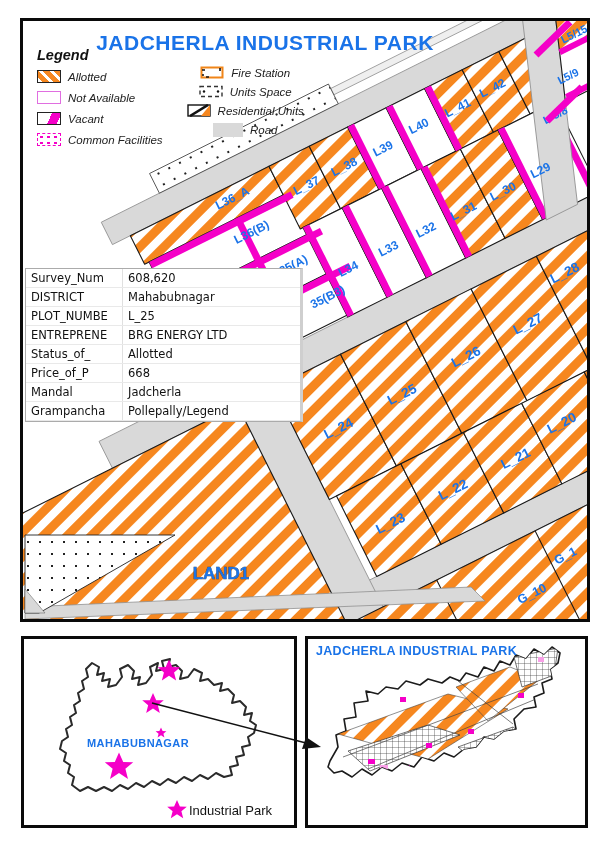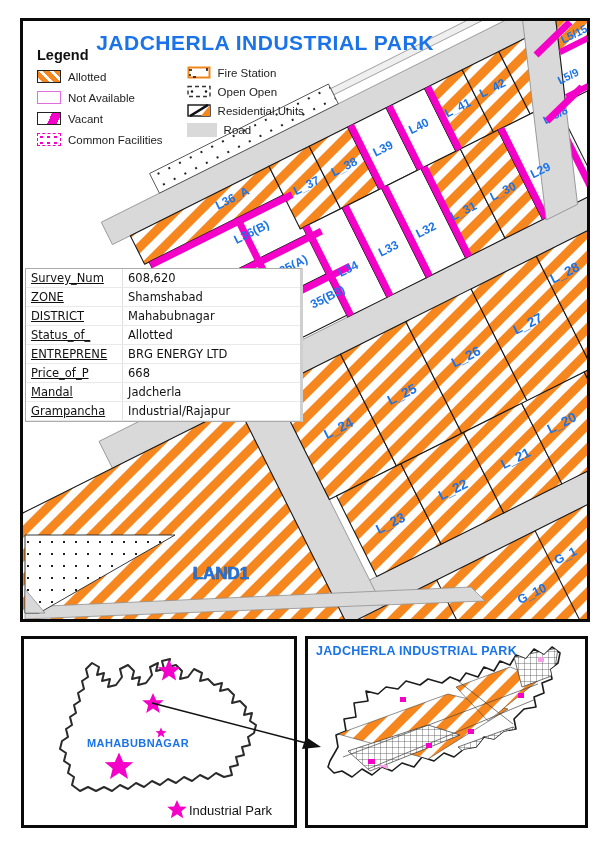--- a/index.html
+++ b/index.html
@@ -7,44 +7,44 @@
   .page{position:relative;width:607px;height:866px;background:#fff;}
 
   
   .main-panel{position:absolute;left:20px;top:18px;width:564px;height:598px;
               border:3px solid #0a0a0a;background:#fff;}
   .map-svg{position:absolute;left:0;top:0;width:564px;height:598px;}
   .map-title{position:absolute;left:0;right:80px;top:10px;text-align:center;
              font-size:21px;font-weight:bold;letter-spacing:.5px;color:#1A73E8;}
 
   
-  .legend{position:absolute;left:14px;top:26px;width:280px;}
+  .legend{position:absolute;left:14px;top:26px;width:280px;font-style:italic;}
   .legend-heading{font-size:14.5px;font-weight:bold;color:#111;margin-bottom:6px;}
   .legend-cols{display:flex;}
   .legend-col{display:flex;flex-direction:column;gap:6px;}
-  .legend-col.right{margin-left:24px;margin-top:-4px;gap:4px;}
+  .legend-col.right{margin-left:24px;margin-top:-4px;gap:4px;align-items:center;}
   .legend-item{display:flex;align-items:center;gap:7px;height:15px;}
   .legend-item .lab{font-size:11.5px;color:#222;white-space:nowrap;}
   .sw{width:24px;height:13px;flex:0 0 auto;box-sizing:border-box;}
   .sw-allotted{background:repeating-linear-gradient(45deg,#fff 0 3px,#F6871F 3px 8px);border:1.2px solid #222;}
   .sw-notavail{background:#fff;border:1.5px solid #E06EE0;}
   .sw-vacant{background:linear-gradient(115deg,#fff 52%,#F500C8 52%,#F500C8 88%,#fff 88%);border:1.2px solid #222;}
   .sw-common{background-color:#fff;background-image:radial-gradient(#F500C8 1.2px,transparent 1.4px);
              background-size:7px 6px;border:1.5px dashed #F500C8;}
   .sw-road{background:#D9D9D9;}
   .sw svg{display:block;}
 
   
   .info-table{position:absolute;left:2px;top:247px;width:274px;background:#fff;
               border:1px solid #ababab;border-right:3px solid #cfcfcf;
               font-family:"DejaVu Sans",sans-serif;font-size:11.5px;color:#111;}
   .info-table table{border-collapse:collapse;width:100%;table-layout:fixed;}
   .info-table td{height:18px;padding:0 5px;border-bottom:1px solid #e9e9e9;
                  white-space:nowrap;overflow:hidden;vertical-align:middle;}
-  .info-table td.f{width:86px;border-right:1px solid #e0e0e0;text-decoration:underline;}
+  .info-table td.f{width:86px;border-right:1px solid #e0e0e0;}
 
   
   .locator-panel{position:absolute;left:21px;top:636px;width:270px;height:186px;
                  border:3px solid #0a0a0a;background:#fff;}
   .overview-panel{position:absolute;left:305px;top:636px;width:277px;height:186px;
                   border:3px solid #0a0a0a;background:#fff;}
   .overview-title{position:absolute;left:8px;top:5px;font-size:12.5px;font-weight:bold;
                   letter-spacing:.3px;color:#1A73E8;}
   .arrow-overlay{position:absolute;left:0;top:0;width:607px;height:866px;pointer-events:none;}
 </style>
@@ -226,21 +226,21 @@
             <span class="lab">Fire Station</span>
           </div>
           <div class="legend-item">
             <span class="sw">
               <svg width="24" height="13">
                   <rect x="1" y="1.5" width="22" height="10" fill="#fff" stroke="#333" stroke-width="1.4" stroke-dasharray="4 3"></rect>
               <circle cx="5" cy="6.5" r="1.2" fill="#111"></circle>
                   <circle cx="19" cy="6.5" r="1.2" fill="#111"></circle>
                 </svg>
             </span>
-            <span class="lab">Open Open</span>
+            <span class="lab">Units Space</span>
           </div>
           <div class="legend-item">
             <span class="sw">
               <svg width="24" height="13">
                   <rect x="1" y="1" width="22" height="11" fill="#fff" stroke="#111" stroke-width="1.4"></rect>
               <polygon points="23,1 23,12 14,12" fill="#F6871F"></polygon>
                   <line x1="3" y1="12" x2="21" y2="1" stroke="#111" stroke-width="2.6"></line>
                 </svg>
             </span>
             <span class="lab">Residential Units</span>
@@ -254,46 +254,46 @@
     </div>
 
     <div class="info-table">
       <table>
         <tbody>
           <tr>
               <td class="f">Survey_Num</td>
               <td>608,620</td>
             </tr>
           <tr>
-              <td class="f">ZONE</td>
-              <td>Shamshabad</td>
-            </tr>
-          <tr>
               <td class="f">DISTRICT</td>
               <td>Mahabubnagar</td>
             </tr>
           <tr>
+              <td class="f">PLOT_NUMBE</td>
+              <td>L_25</td>
+            </tr>
+          <tr>
+              <td class="f">ENTREPRENE</td>
+              <td>BRG ENERGY LTD</td>
+            </tr>
+          <tr>
               <td class="f">Status_of_</td>
               <td>Allotted</td>
             </tr>
           <tr>
-              <td class="f">ENTREPRENE</td>
-              <td>BRG ENERGY LTD</td>
-            </tr>
-          <tr>
               <td class="f">Price_of_P</td>
               <td>668</td>
             </tr>
           <tr>
               <td class="f">Mandal</td>
               <td>Jadcherla</td>
             </tr>
           <tr>
               <td class="f">Grampancha</td>
-              <td>Industrial/Rajapur</td>
+              <td>Pollepally/Legend</td>
             </tr>
         </tbody>
       </table>
     </div>
   </div>
 
   <div class="locator-panel">
     <svg width="270" height="186" viewBox="0 0 270 186">
       <defs>
         <path id="star" d="M0,-10 L2.9,-3.5 L9.8,-3.3 L4.4,1.2 L6.2,8.2 L0,4.2 L-6.2,8.2 L-4.4,1.2 L-9.8,-3.3 L-2.9,-3.5 Z"></path>

